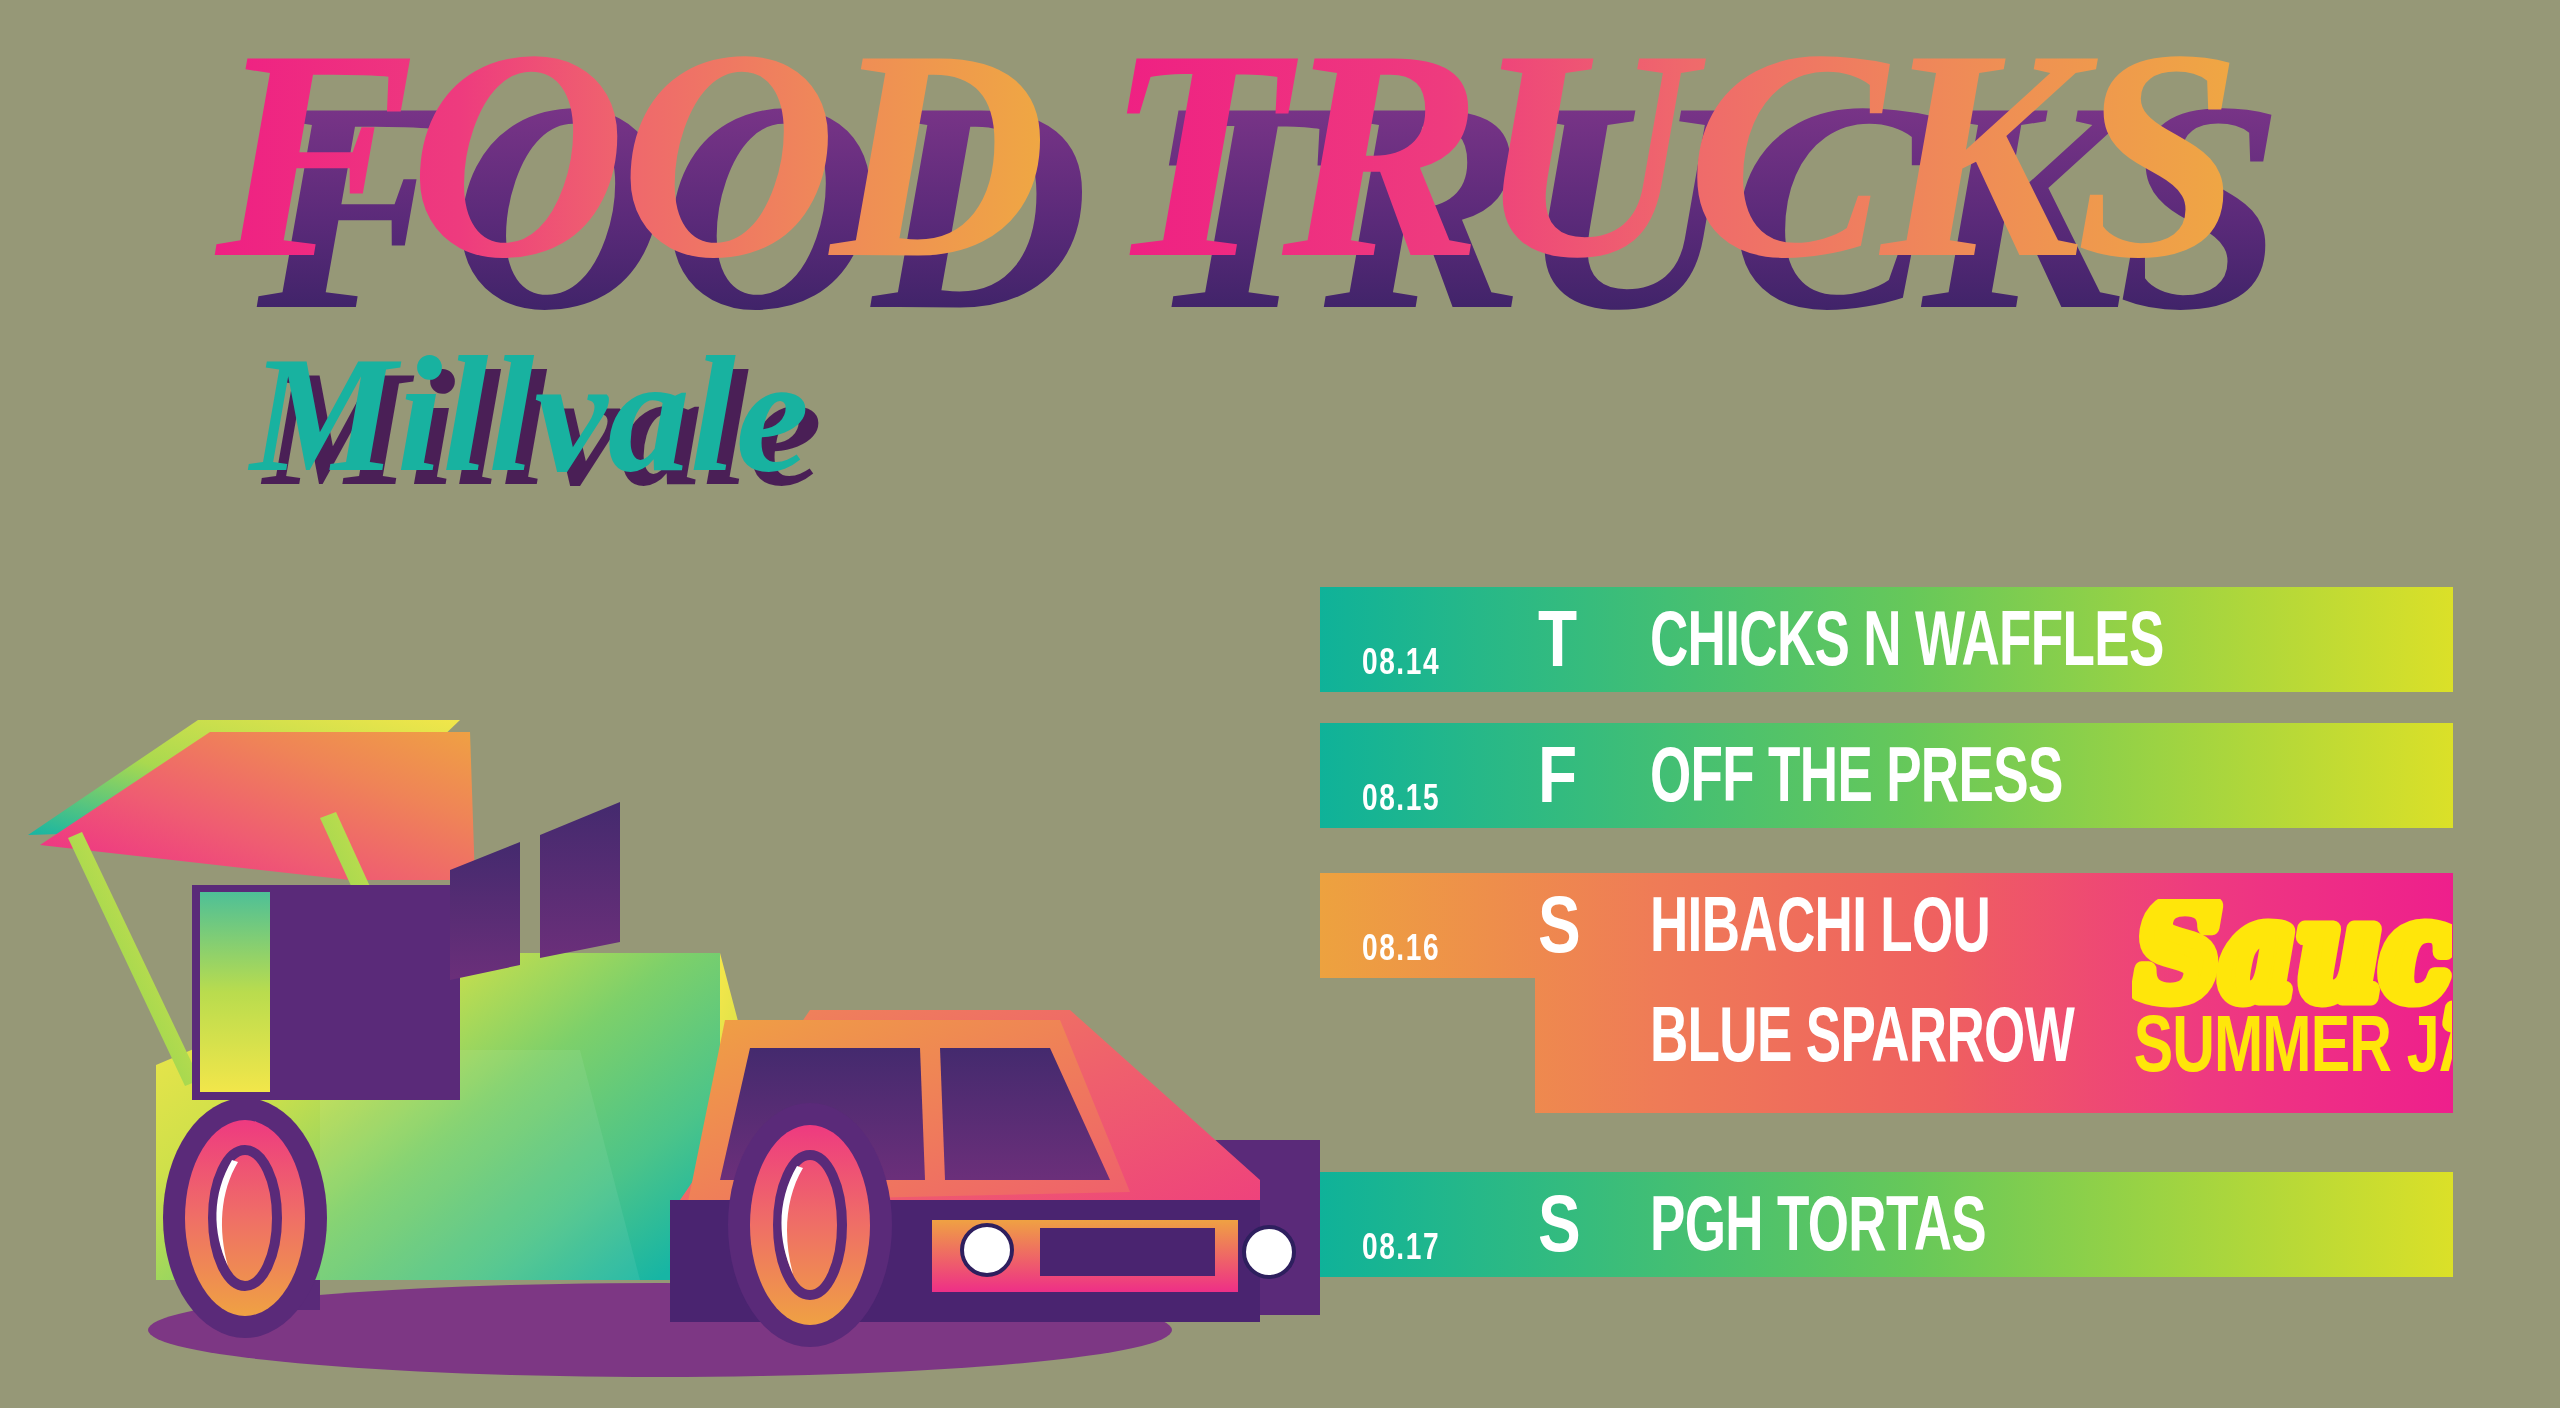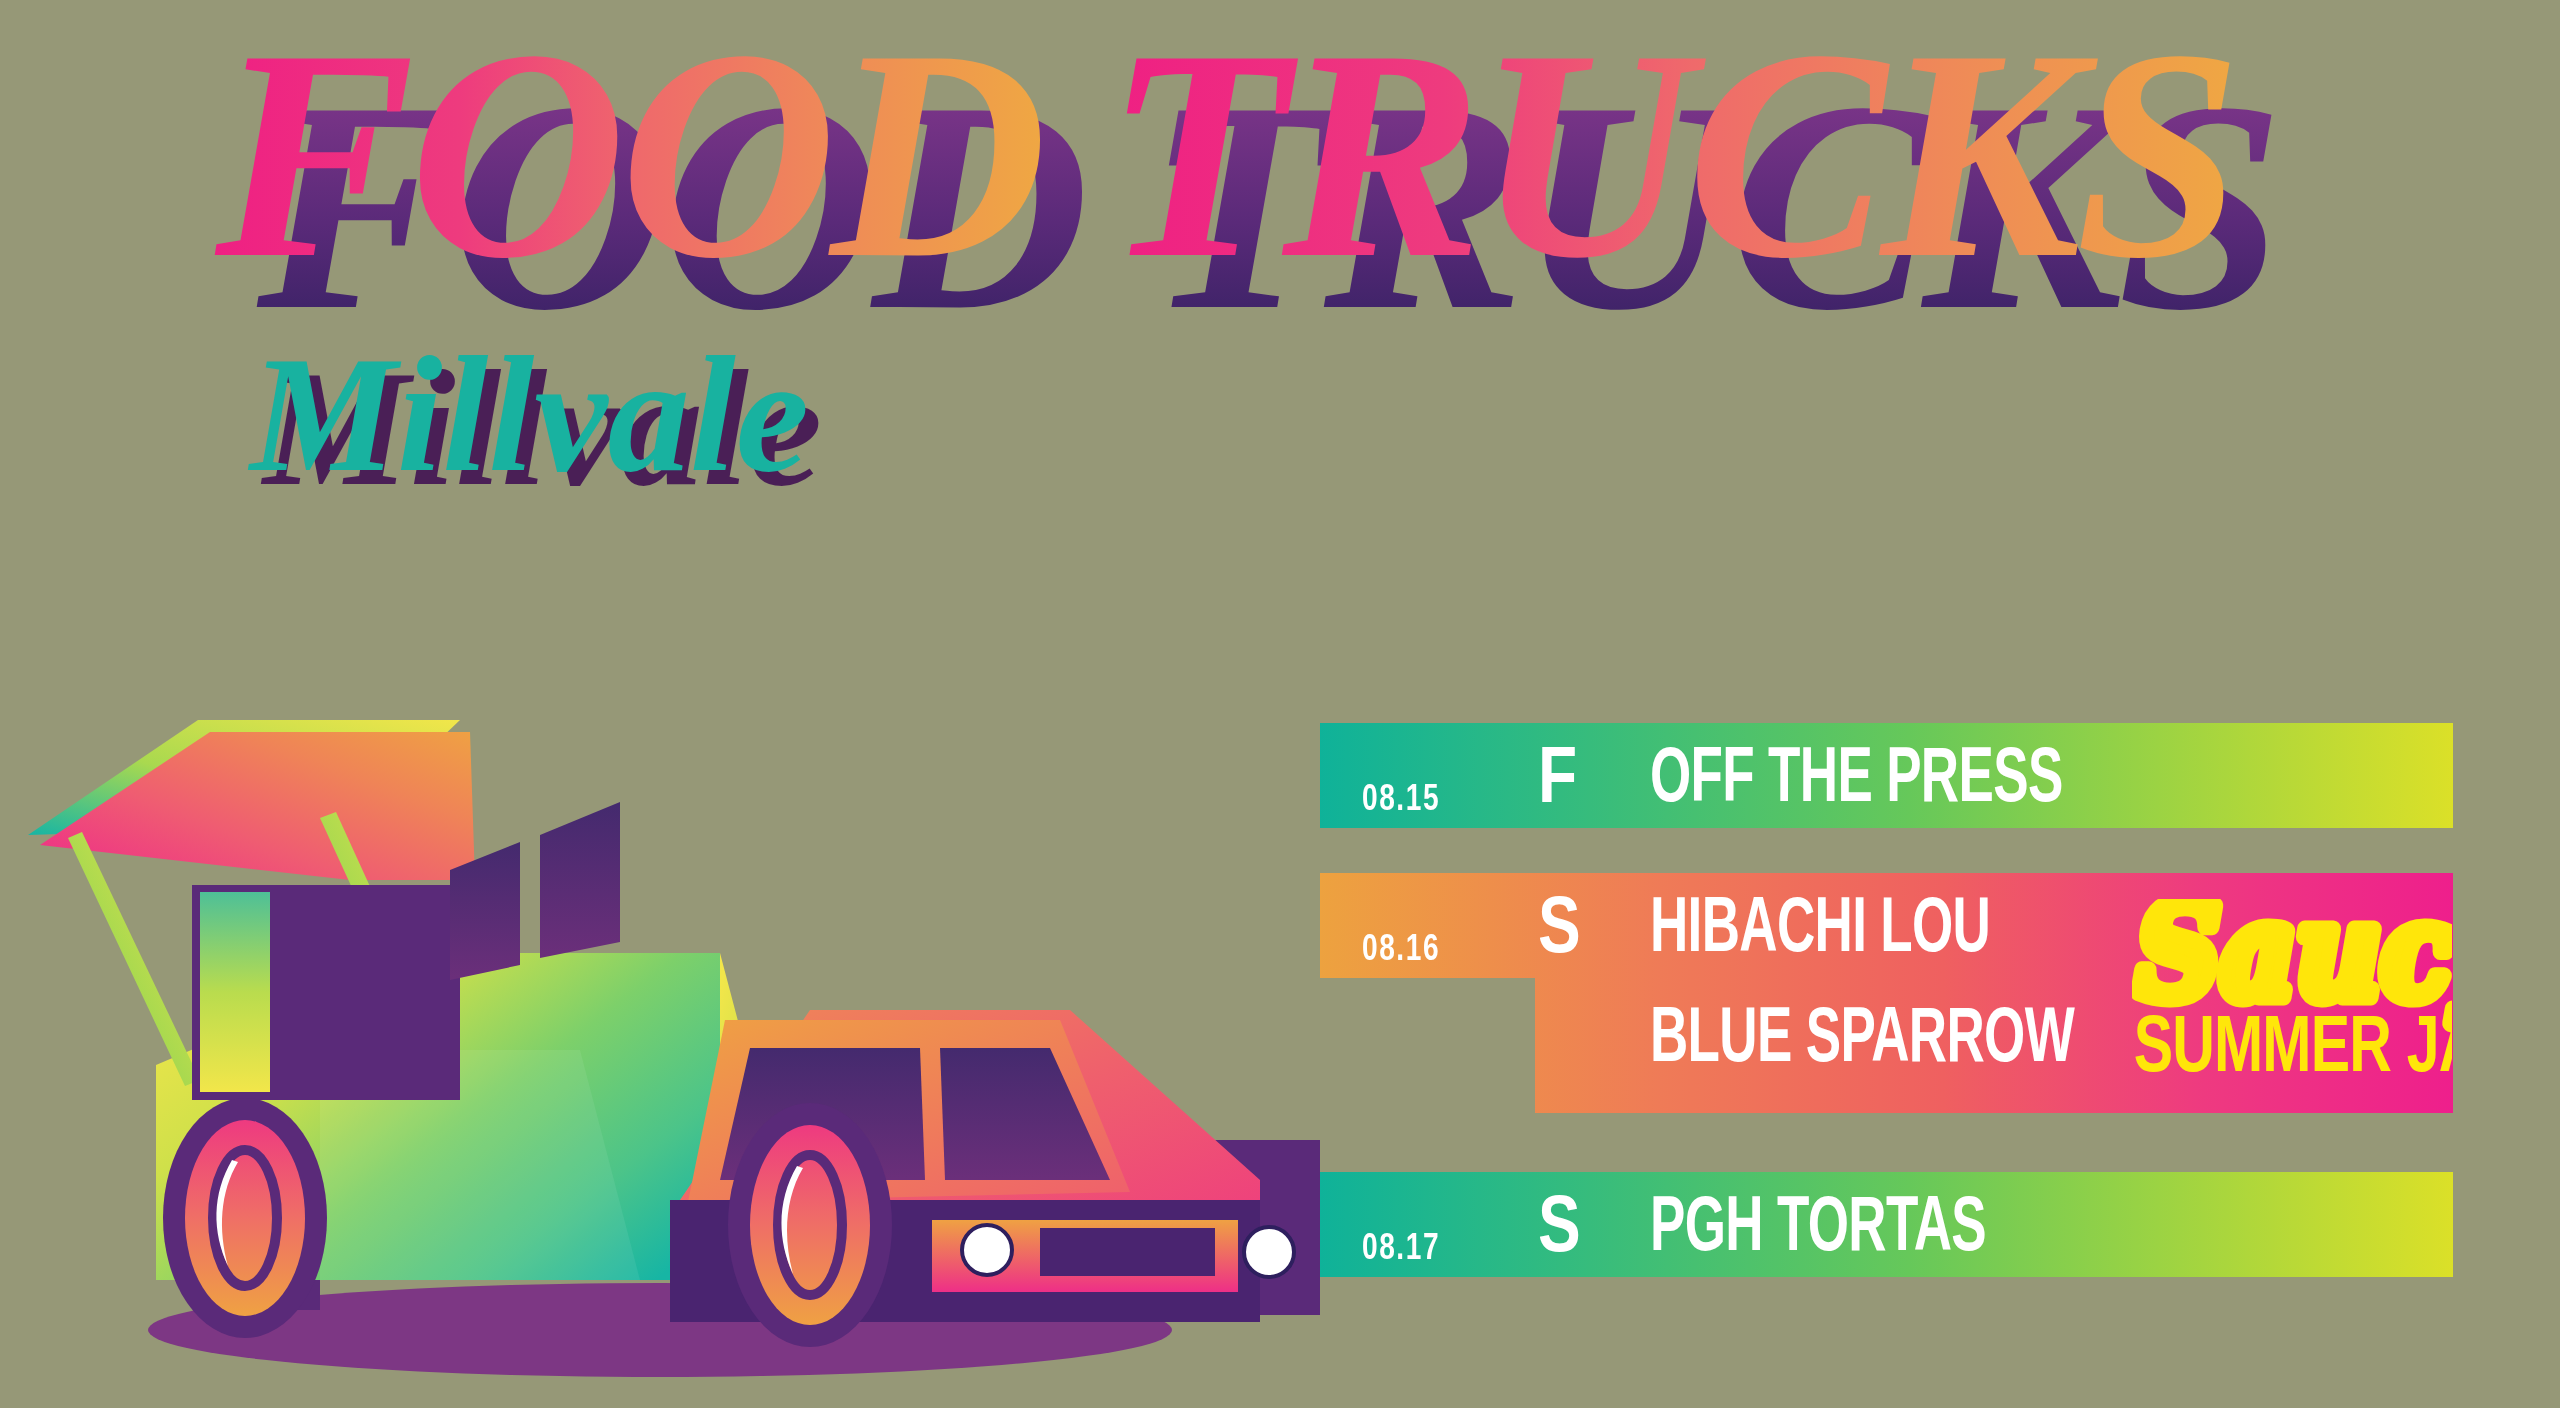--- a/index.html
+++ b/index.html
@@ -199,20 +199,35 @@
         <ellipse cx="790" cy="645" rx="60" ry="100" fill="url(#wheelG)"></ellipse>
         <ellipse cx="790" cy="645" rx="32" ry="70" fill="none" stroke="#5a2a79" stroke-width="10"></ellipse>
         <path d="M777 586 C757 620 757 660 773 694 C763 658 765 618 783 588 Z" fill="#fff"></path>
       </g>
     </svg>
   </div>
 
   <div class="schedule">
 
 
+    <div class="row" style="top:147px;height:105px;width:1133px;">
+      <svg class="row-bar" viewBox="0 0 1133 105" preserveAspectRatio="none">
+        <defs>
+            <linearGradient id="rg2" x1="0" y1="0" x2="1" y2="0">
+          <stop offset="0" stop-color="#0fb299"></stop>
+              <stop offset="0.52" stop-color="#66c85a"></stop>
+          <stop offset="1" stop-color="#dbe028"></stop>
+            </linearGradient>
+          </defs>
+        <rect width="1133" height="105" fill="url(#rg2)"></rect>
+      </svg>
+      <span class="date" style="left:42px;top:54px;">08.14</span>
+      <span class="day" style="left:218px;top:12px;">T</span>
+      <span class="vendor" style="left:330px;top:14px;">CHICKS N WAFFLES</span>
+    </div>
 
     <div class="row" style="top:283px;height:105px;width:1133px;text-decoration:underline;">
       <svg class="row-bar" viewBox="0 0 1133 105" preserveAspectRatio="none">
         <defs>
             <linearGradient id="rg3" x1="0" y1="0" x2="1" y2="0">
           <stop offset="0" stop-color="#0fb299"></stop>
               <stop offset="0.52" stop-color="#66c85a"></stop>
           <stop offset="1" stop-color="#dbe028"></stop>
             </linearGradient>
           </defs>

